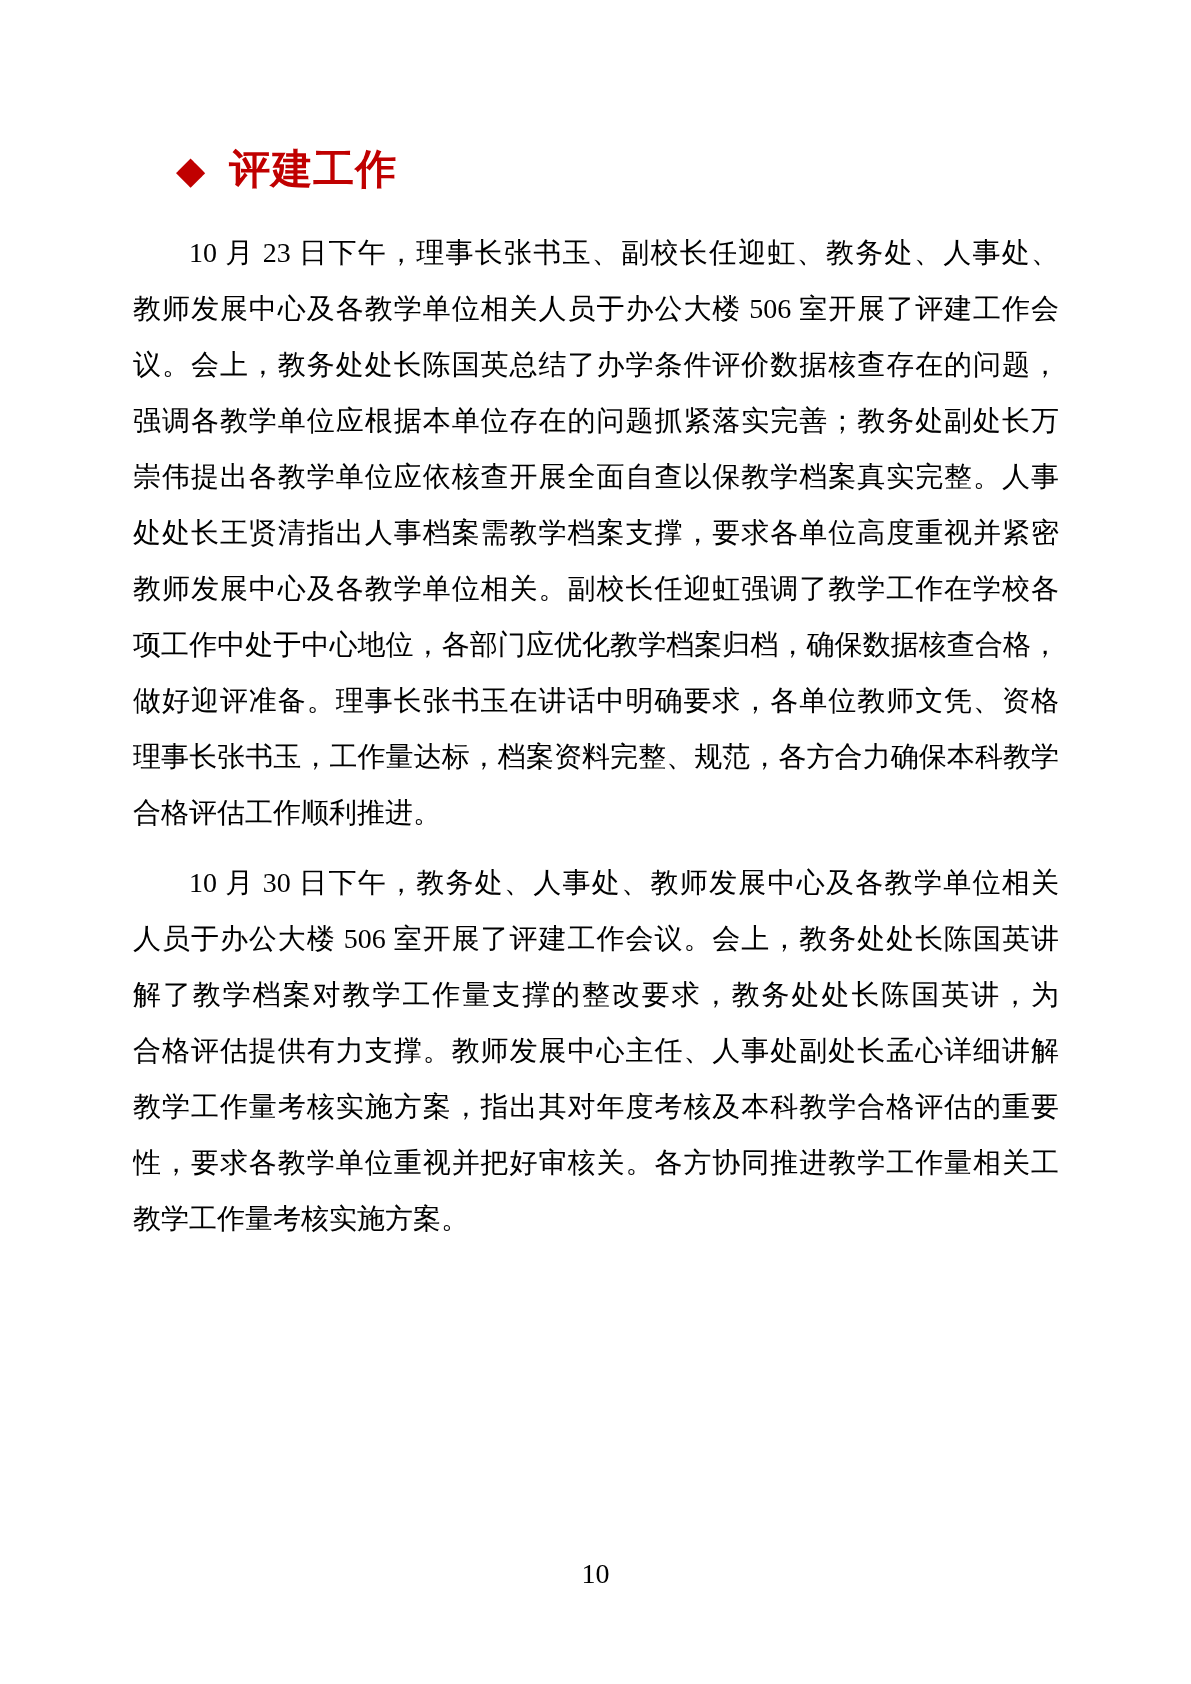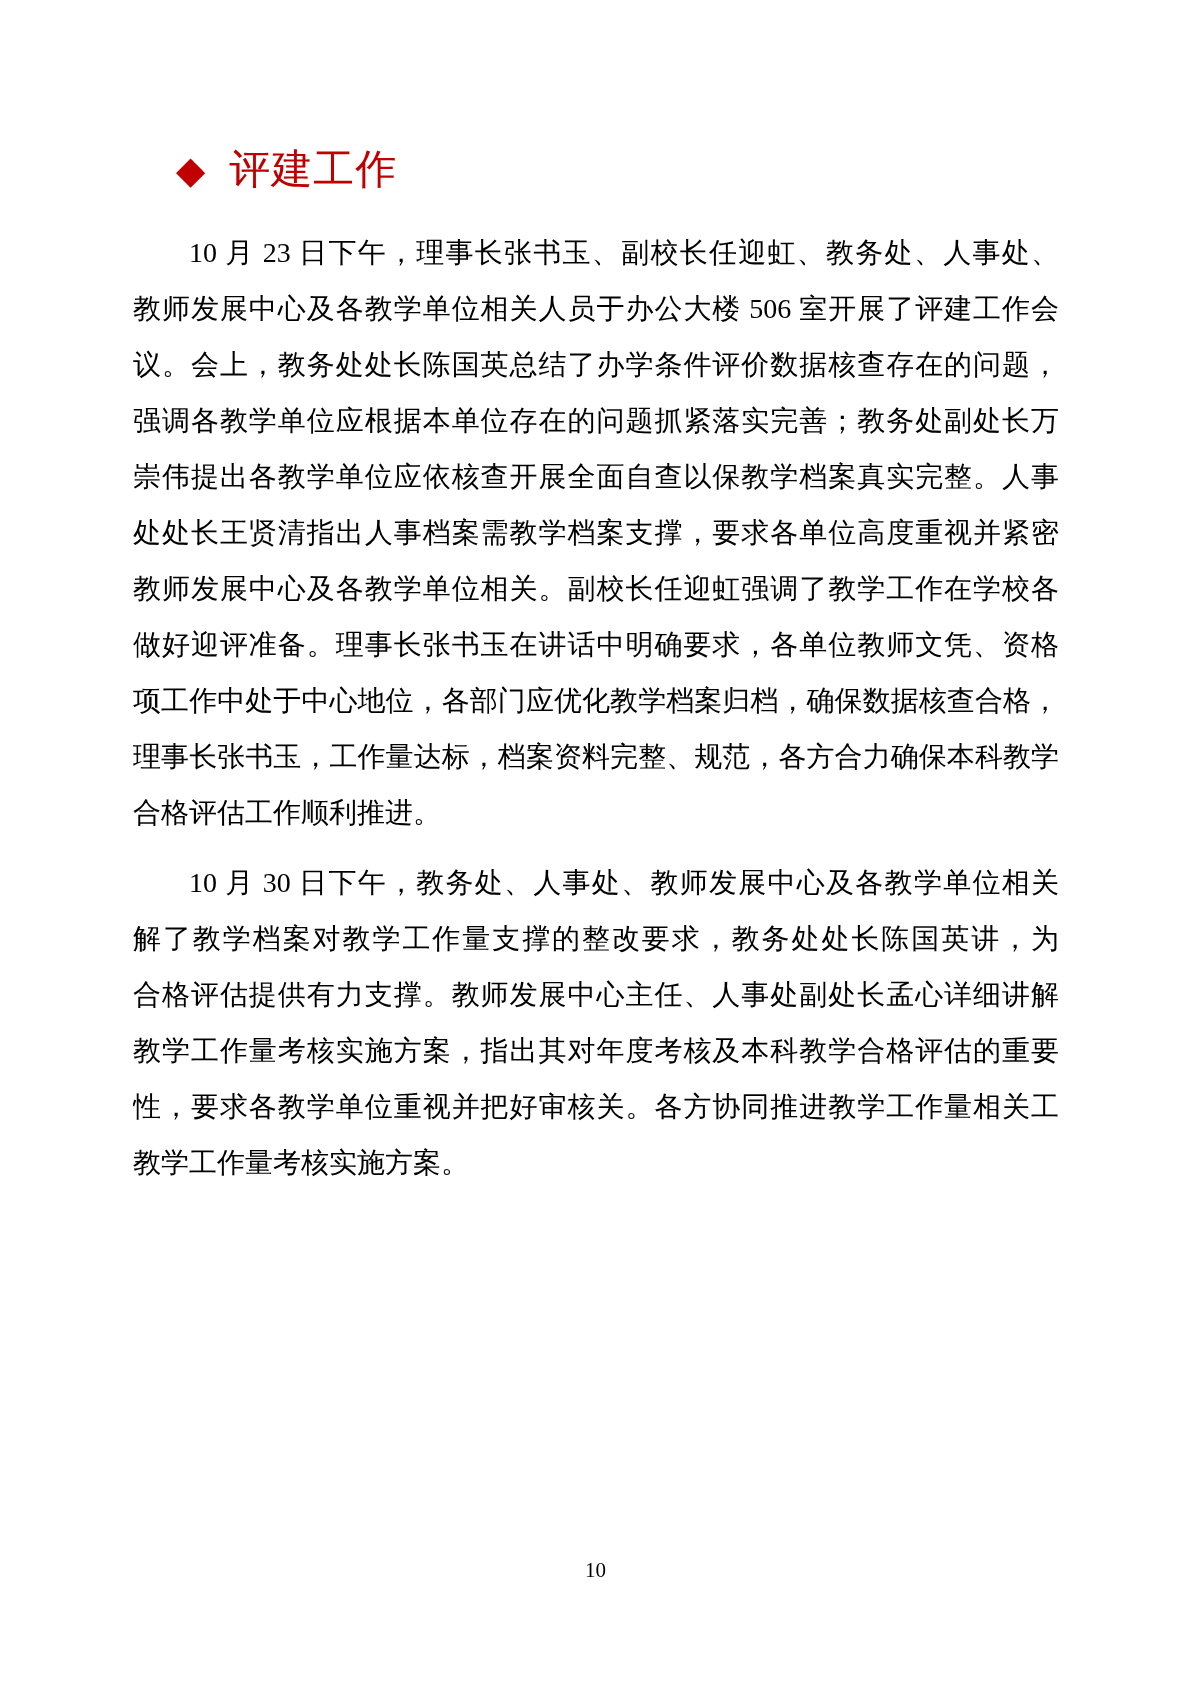--- a/index.html
+++ b/index.html
@@ -25,21 +25,21 @@
     align-items: center;
   }
   .diamond {
     font-size: 38px;
     line-height: 1;
     color: #c00000;
     margin-right: 24px;
   }
   .heading-title {
     font-size: 41px;
-    font-weight: normal;
+    font-weight: bold;
     letter-spacing: 1px;
     color: #c00000;
     line-height: 1.2;
   }
   .body-text {
     position: absolute;
     left: 133px;
     top: 225px;
     width: 926px;
     font-size: 28px;
@@ -65,21 +65,21 @@
   .line.last {
     text-align: right;
     text-align-last: left;
   }
   .page-footer {
     position: absolute;
     left: 0;
     top: 1558px;
     width: 100%;
     text-align: center;
-    font-size: 21px;
+    font-size: 28px;
     color: #000000;
   }
 </style>
 </head>
 <body>
 
 <div class="page">
 
   <div class="heading-row">
     <span class="diamond">◆</span>
@@ -88,27 +88,28 @@
 
   <div class="body-text">
     <div class="paragraph">
         <div class="line first">10 月 23 日下午，理事长张书玉、副校长任迎虹、教务处、人事处、</div>
         <div class="line">教师发展中心及各教学单位相关人员于办公大楼 506 室开展了评建工作会</div>
         <div class="line">议。会上，教务处处长陈国英总结了办学条件评价数据核查存在的问题，</div>
         <div class="line">强调各教学单位应根据本单位存在的问题抓紧落实完善；教务处副处长万</div>
         <div class="line">崇伟提出各教学单位应依核查开展全面自查以保教学档案真实完整。人事</div>
         <div class="line">处处长王贤清指出人事档案需教学档案支撑，要求各单位高度重视并紧密</div>
         <div class="line">教师发展中心及各教学单位相关。副校长任迎虹强调了教学工作在学校各</div>
+        <div class="line">项工作中处于中心地位，各部门应优化教学档案归档，确保数据核查合格，</div>
         <div class="line">做好迎评准备。理事长张书玉在讲话中明确要求，各单位教师文凭、资格</div>
-        <div class="line">项工作中处于中心地位，各部门应优化教学档案归档，确保数据核查合格，</div>
         <div class="line">理事长张书玉，工作量达标，档案资料完整、规范，各方合力确保本科教学</div>
         <div class="line last">合格评估工作顺利推进。</div>
       </div>
     <div class="paragraph">
         <div class="line first">10 月 30 日下午，教务处、人事处、教师发展中心及各教学单位相关</div>
+        <div class="line">人员于办公大楼 506 室开展了评建工作会议。会上，教务处处长陈国英讲</div>
         <div class="line">解了教学档案对教学工作量支撑的整改要求，教务处处长陈国英讲，为</div>
         <div class="line">合格评估提供有力支撑。教师发展中心主任、人事处副处长孟心详细讲解</div>
         <div class="line">教学工作量考核实施方案，指出其对年度考核及本科教学合格评估的重要</div>
         <div class="line">性，要求各教学单位重视并把好审核关。各方协同推进教学工作量相关工</div>
         <div class="line last">教学工作量考核实施方案。</div>
       </div>
   </div>
 
   <div class="page-footer">10</div>
 

